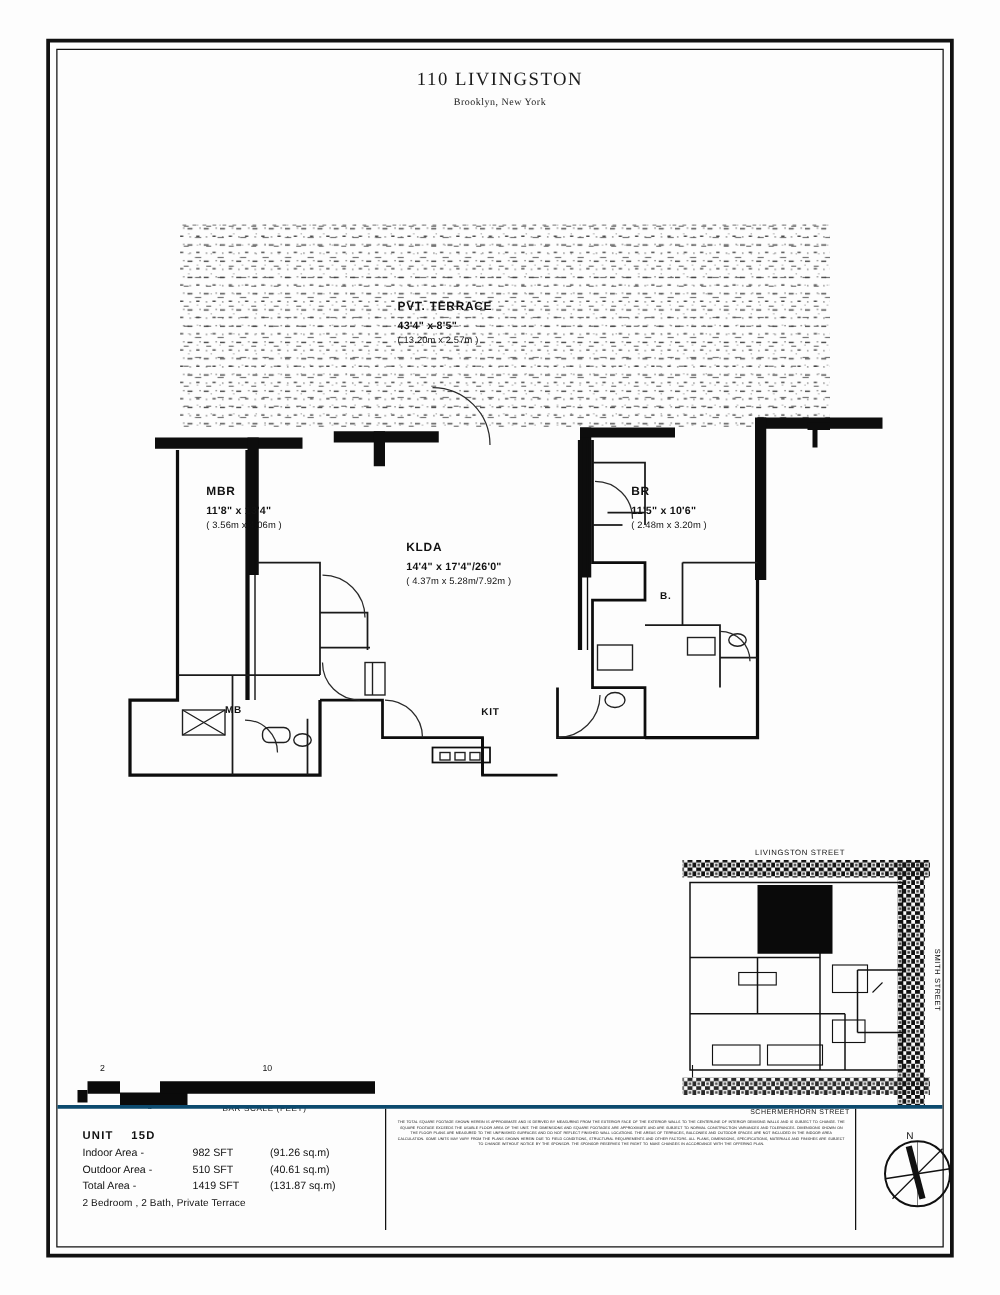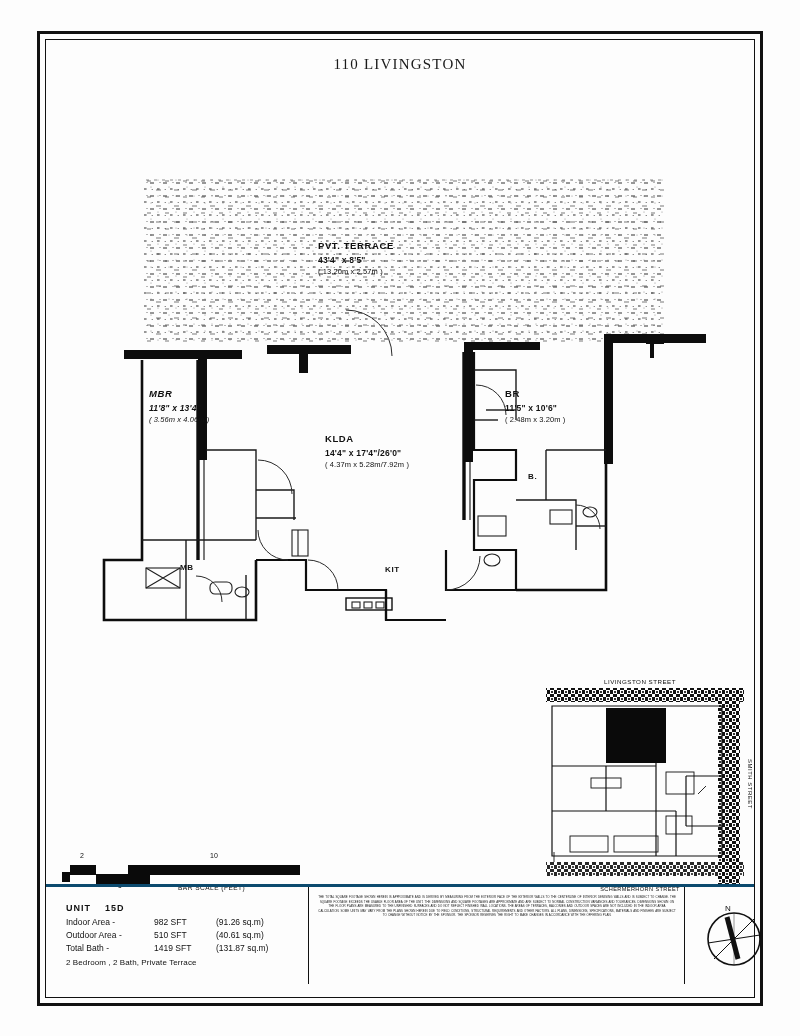--- a/index.html
+++ b/index.html
@@ -88,20 +88,21 @@
 </head>
 <body>
 
 <div class="sheet">
 
   <div class="frame-outer"></div>
   <div class="frame-inner"></div>
 
   <div class="title-area">
     <div class="title-main">110 LIVINGSTON</div>
+    <div class="title-sub">Brooklyn, New York</div>
   </div>
 
   <div class="plan">
     <svg width="708" height="545" viewBox="0 0 708 545" xmlns="http://www.w3.org/2000/svg">
       <defs>
         <pattern id="hatch" width="13" height="13" patternUnits="userSpaceOnUse">
           <path d="M0 11 L4 11" stroke="#3a3a3a" stroke-width="1.1" stroke-linecap="butt"></path>
           <path d="M7 4 L9.6 4" stroke="#3a3a3a" stroke-width="1.1"></path>
           <circle cx="2.2" cy="4.5" r="0.55" fill="#3a3a3a"></circle>
           <circle cx="10" cy="10.5" r="0.5" fill="#3a3a3a"></circle>
@@ -202,21 +203,21 @@
       </g>
     </svg>
   </div>
 
   <div class="rlabel" style="left:318px; top:240px; width:180px;">
     <div class="nm">PVT. TERRACE</div>
     <div class="d1">43'4" x 8'5"</div>
     <div class="d2">( 13.20m x 2.57m )</div>
   </div>
 
-  <div class="rlabel" style="left:149px; top:388px; width:150px;font-style:italic;">
+  <div class="rlabel" style="left:165px; top:388px; width:150px;">
     <div class="nm">MBR</div>
     <div class="d1">11'8" x 13'4"</div>
     <div class="d2">( 3.56m x 4.06m )</div>
   </div>
 
   <div class="rlabel" style="left:325px; top:388px; width:160px;margin-top:45px;">
     <div class="nm">KLDA</div>
     <div class="d1">14'4" x 17'4"/26'0"</div>
     <div class="d2">( 4.37m x 5.28m/7.92m )</div>
   </div>
@@ -313,21 +314,21 @@
         <span class="ui-k">Indoor Area  -</span>
         <span class="ui-v">982 SFT</span>
         <span class="ui-m">(91.26 sq.m)</span>
       </div>
       <div class="ui-row">
         <span class="ui-k">Outdoor Area  -</span>
         <span class="ui-v">510 SFT</span>
         <span class="ui-m">(40.61 sq.m)</span>
       </div>
       <div class="ui-row">
-        <span class="ui-k">Total Bath  -</span>
+        <span class="ui-k">Total Area  -</span>
         <span class="ui-v">1419 SFT</span>
         <span class="ui-m">(131.87 sq.m)</span>
       </div>
 
       <div class="ui-note">2 Bedroom , 2 Bath, Private Terrace</div>
     </div>
 
     <div class="disclaimer">THE TOTAL SQUARE FOOTAGE SHOWN HEREIN IS APPROXIMATE AND IS DERIVED BY MEASURING FROM THE EXTERIOR FACE OF THE EXTERIOR WALLS TO THE CENTERLINE OF INTERIOR DEMISING WALLS AND IS SUBJECT TO CHANGE. THE SQUARE FOOTAGE EXCEEDS THE USABLE FLOOR AREA OF THE UNIT. THE DIMENSIONS AND SQUARE FOOTAGES ARE APPROXIMATE AND ARE SUBJECT TO NORMAL CONSTRUCTION VARIANCES AND TOLERANCES. DIMENSIONS SHOWN ON THE FLOOR PLANS ARE MEASURED TO THE UNFINISHED SURFACES AND DO NOT REFLECT FINISHED WALL LOCATIONS. THE AREAS OF TERRACES, BALCONIES AND OUTDOOR SPACES ARE NOT INCLUDED IN THE INDOOR AREA CALCULATION. SOME UNITS MAY VARY FROM THE PLANS SHOWN HEREIN DUE TO FIELD CONDITIONS, STRUCTURAL REQUIREMENTS AND OTHER FACTORS. ALL PLANS, DIMENSIONS, SPECIFICATIONS, MATERIALS AND FINISHES ARE SUBJECT TO CHANGE WITHOUT NOTICE BY THE SPONSOR. THE SPONSOR RESERVES THE RIGHT TO MAKE CHANGES IN ACCORDANCE WITH THE OFFERING PLAN.</div>
 
     <div class="compass">

